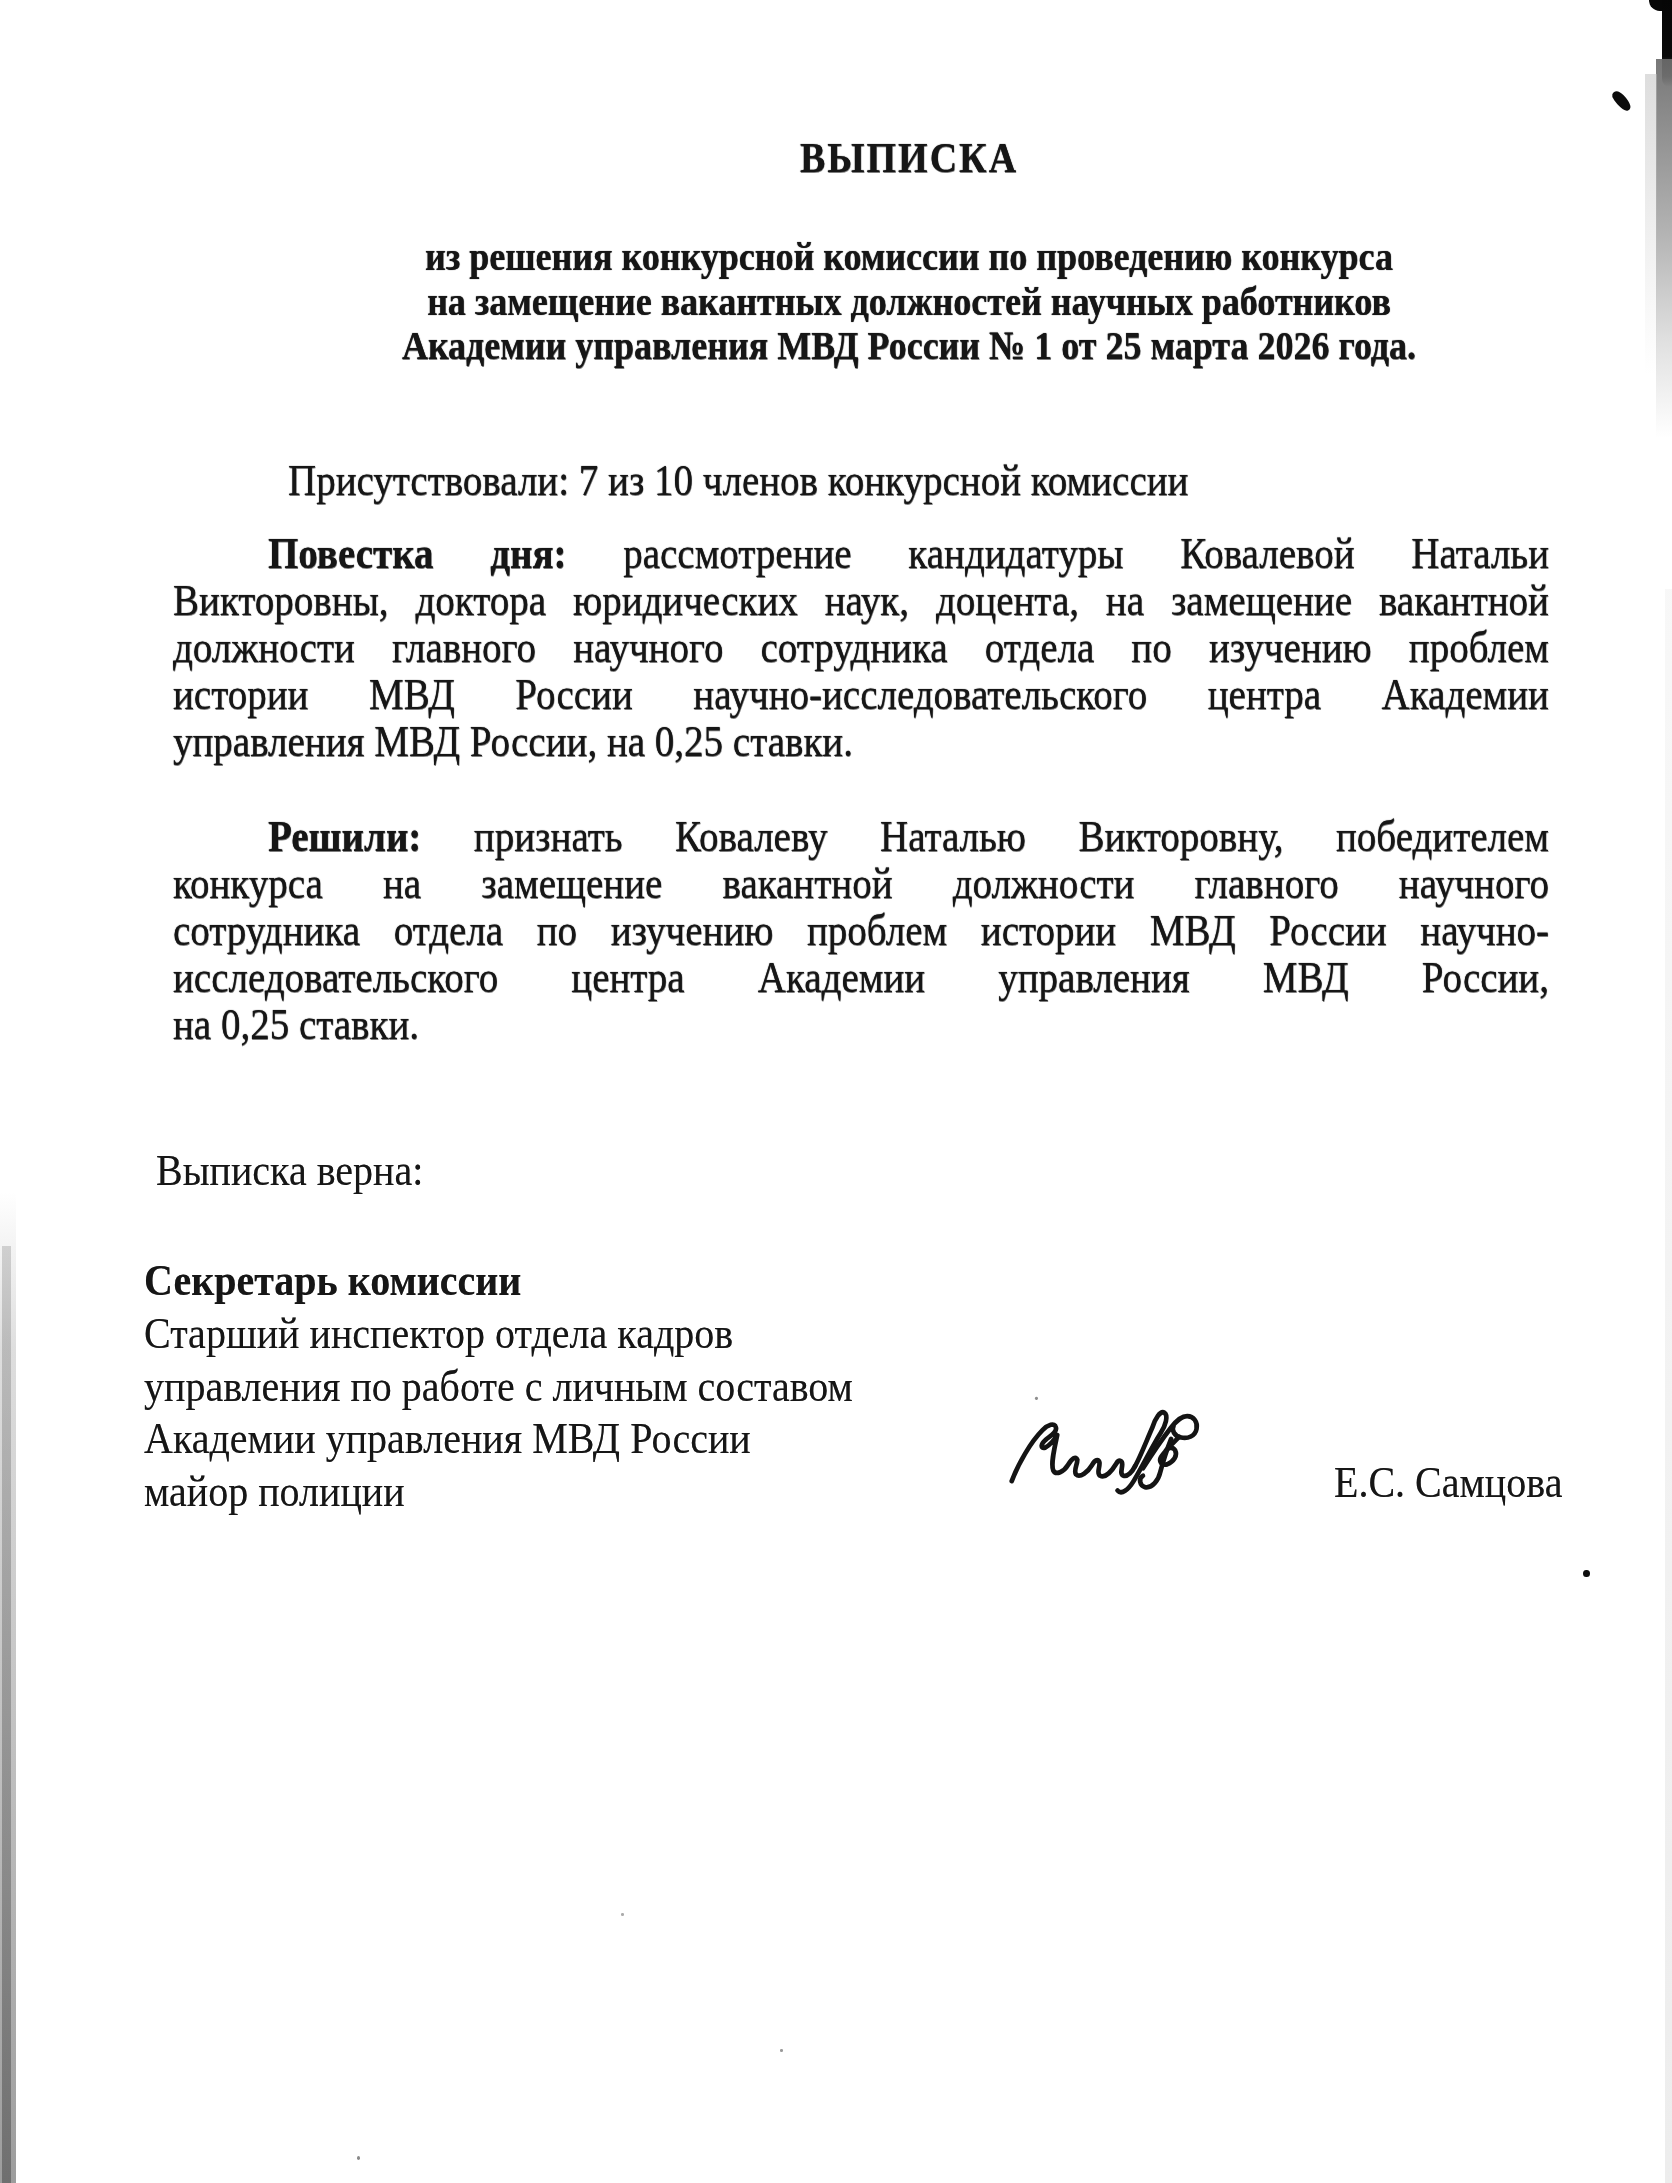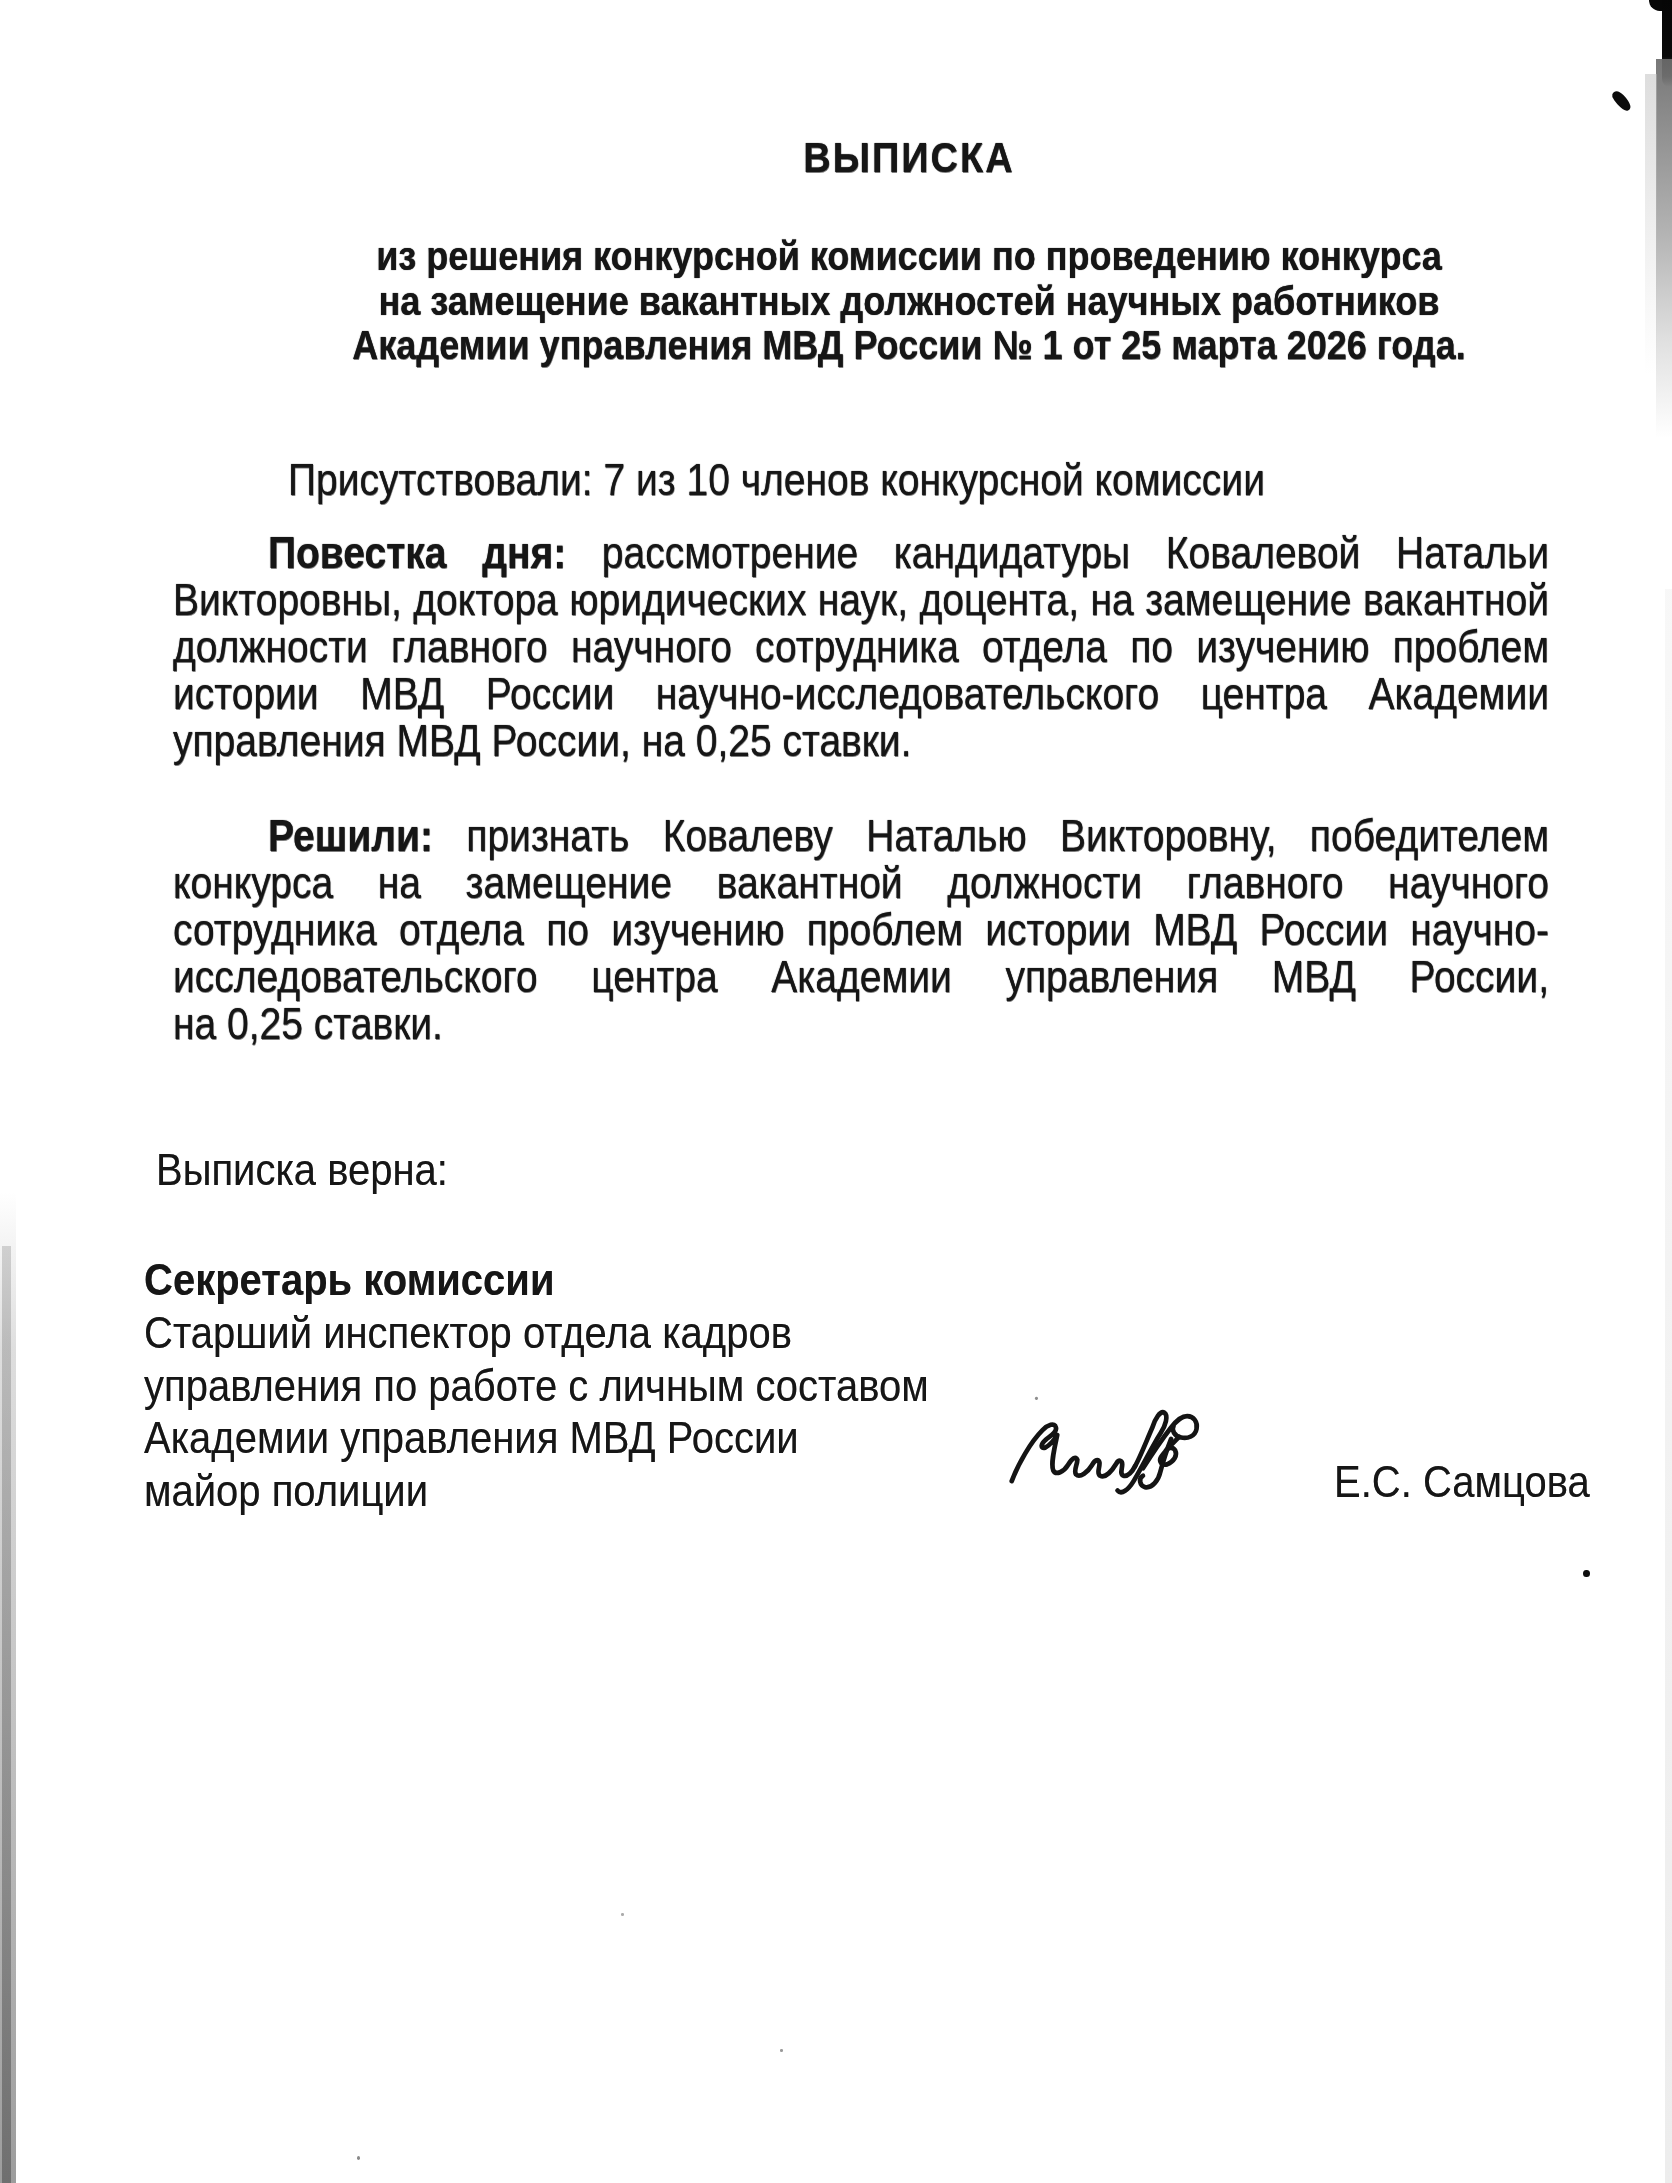--- a/index.html
+++ b/index.html
@@ -2,21 +2,21 @@
 <html style="font-size:10.7px"><head>
 <meta charset="utf-8">
 <style>
   html, body { margin: 0; padding: 0; background: #e8e8e8; }
   .page {
     position: relative;
     width: 1673px;
     height: 2183px;
     background: #ffffff;
     overflow: hidden;
-    font-family: Liberation Sans, sans-serif;
+    font-family: Liberation Serif, serif;
     color: #161616;
   }
   .tb { position: absolute; transform: scaleY(1.12); transform-origin: 0 0; white-space: nowrap; }
   .rough { text-shadow: 0 0 1px rgba(25,25,25,0.85), 0.4px 0.4px 0.5px rgba(40,40,40,0.55); filter: blur(0.3px); }
   .clean { text-shadow: 0 0 0.6px rgba(30,30,30,0.55); filter: blur(0.2px); }
 
   .doc-title {
     left: 177px; top: 134px; width: 1464px;
     font-size: 38px; font-weight: 700; letter-spacing: 2px;
     line-height: 42px; text-align: center;

